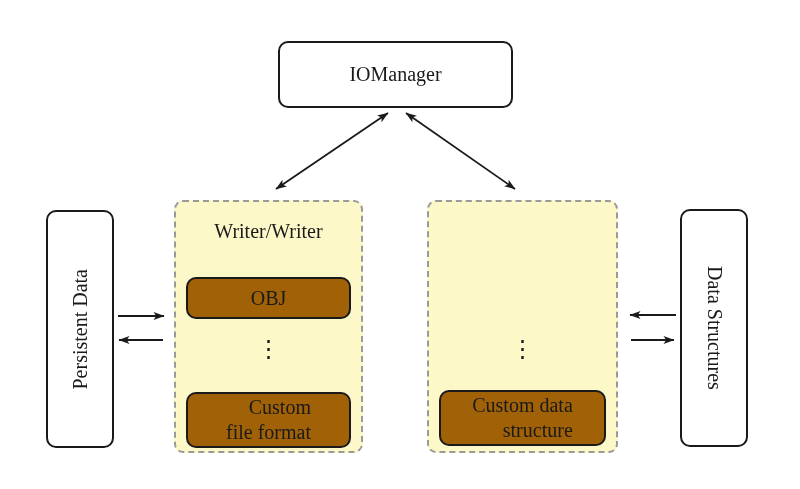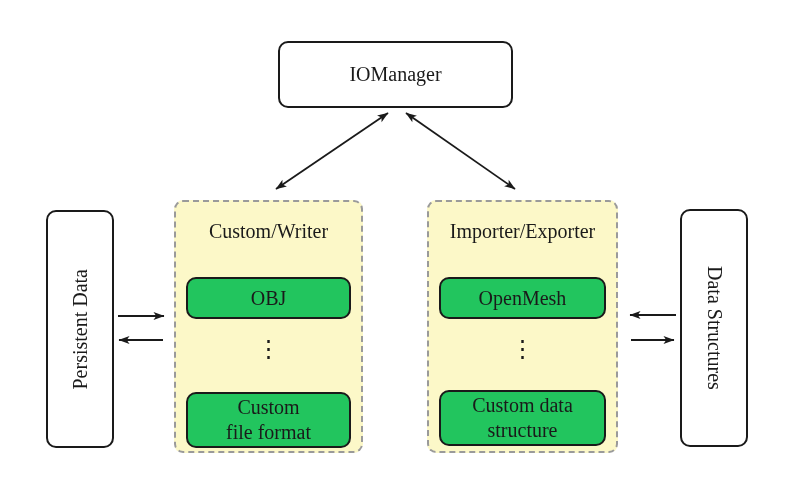--- a/index.html
+++ b/index.html
@@ -37,27 +37,27 @@
     width: 100%;
     text-align: center;
     font-size: 20px;
     white-space: nowrap;
   }
   .item-box {
     position: absolute;
     left: 10px;
     right: 10px;
     box-sizing: border-box;
-    background: #22c55e;
+    background: #a16207;
     border: 2.5px solid #1a1a1a;
     border-radius: 10px;
     display: flex;
     align-items: center;
     justify-content: center;
-    text-align: center;
+    text-align: right;
     font-size: 20px;
     line-height: 1.25;
     white-space: pre-line;
     font-family: Liberation Serif, serif;
   }
   .dots {
     position: absolute;
     top: 135px;
     left: 0;
     width: 100%;
@@ -93,36 +93,32 @@
 
   <div class="node" style="left:46px; top:210px; width:68px; height:238px;">
     <span class="vtext-up">Persistent Data</span>
   </div>
 
   <div class="node" style="left:680px; top:209px; width:68px; height:238px;">
     <span class="vtext-down">Data Structures</span>
   </div>
 
   <div class="group" style="left:174px; top:200px; width:189px; height:253px;">
-    <div class="group-title">Custom/Writer</div>
+    <div class="group-title">Writer/Writer</div>
     <div class="item-box" style="top:75px; height:42px;">
       <span>OBJ</span>
     </div>
     <div class="dots">⋮</div>
     <div class="item-box" style="top:190px; height:56px;">
       <span>Custom
 file format</span>
     </div>
   </div>
 
   <div class="group" style="left:427px; top:200px; width:191px; height:253px;">
-    <div class="group-title">Importer/Exporter</div>
-    <div class="item-box" style="top:75px; height:42px;">
-      <span>OpenMesh</span>
-    </div>
     <div class="dots">⋮</div>
     <div class="item-box" style="top:188px; height:56px;">
       <span>Custom data
 structure</span>
     </div>
   </div>
 
   <svg id="arrows" width="800" height="489" viewBox="0 0 800 489">
     <defs>
       <marker id="ah" viewBox="0 0 12 9" refX="11" refY="4.5" markerWidth="12" markerHeight="9" markerUnits="userSpaceOnUse" orient="auto-start-reverse">

